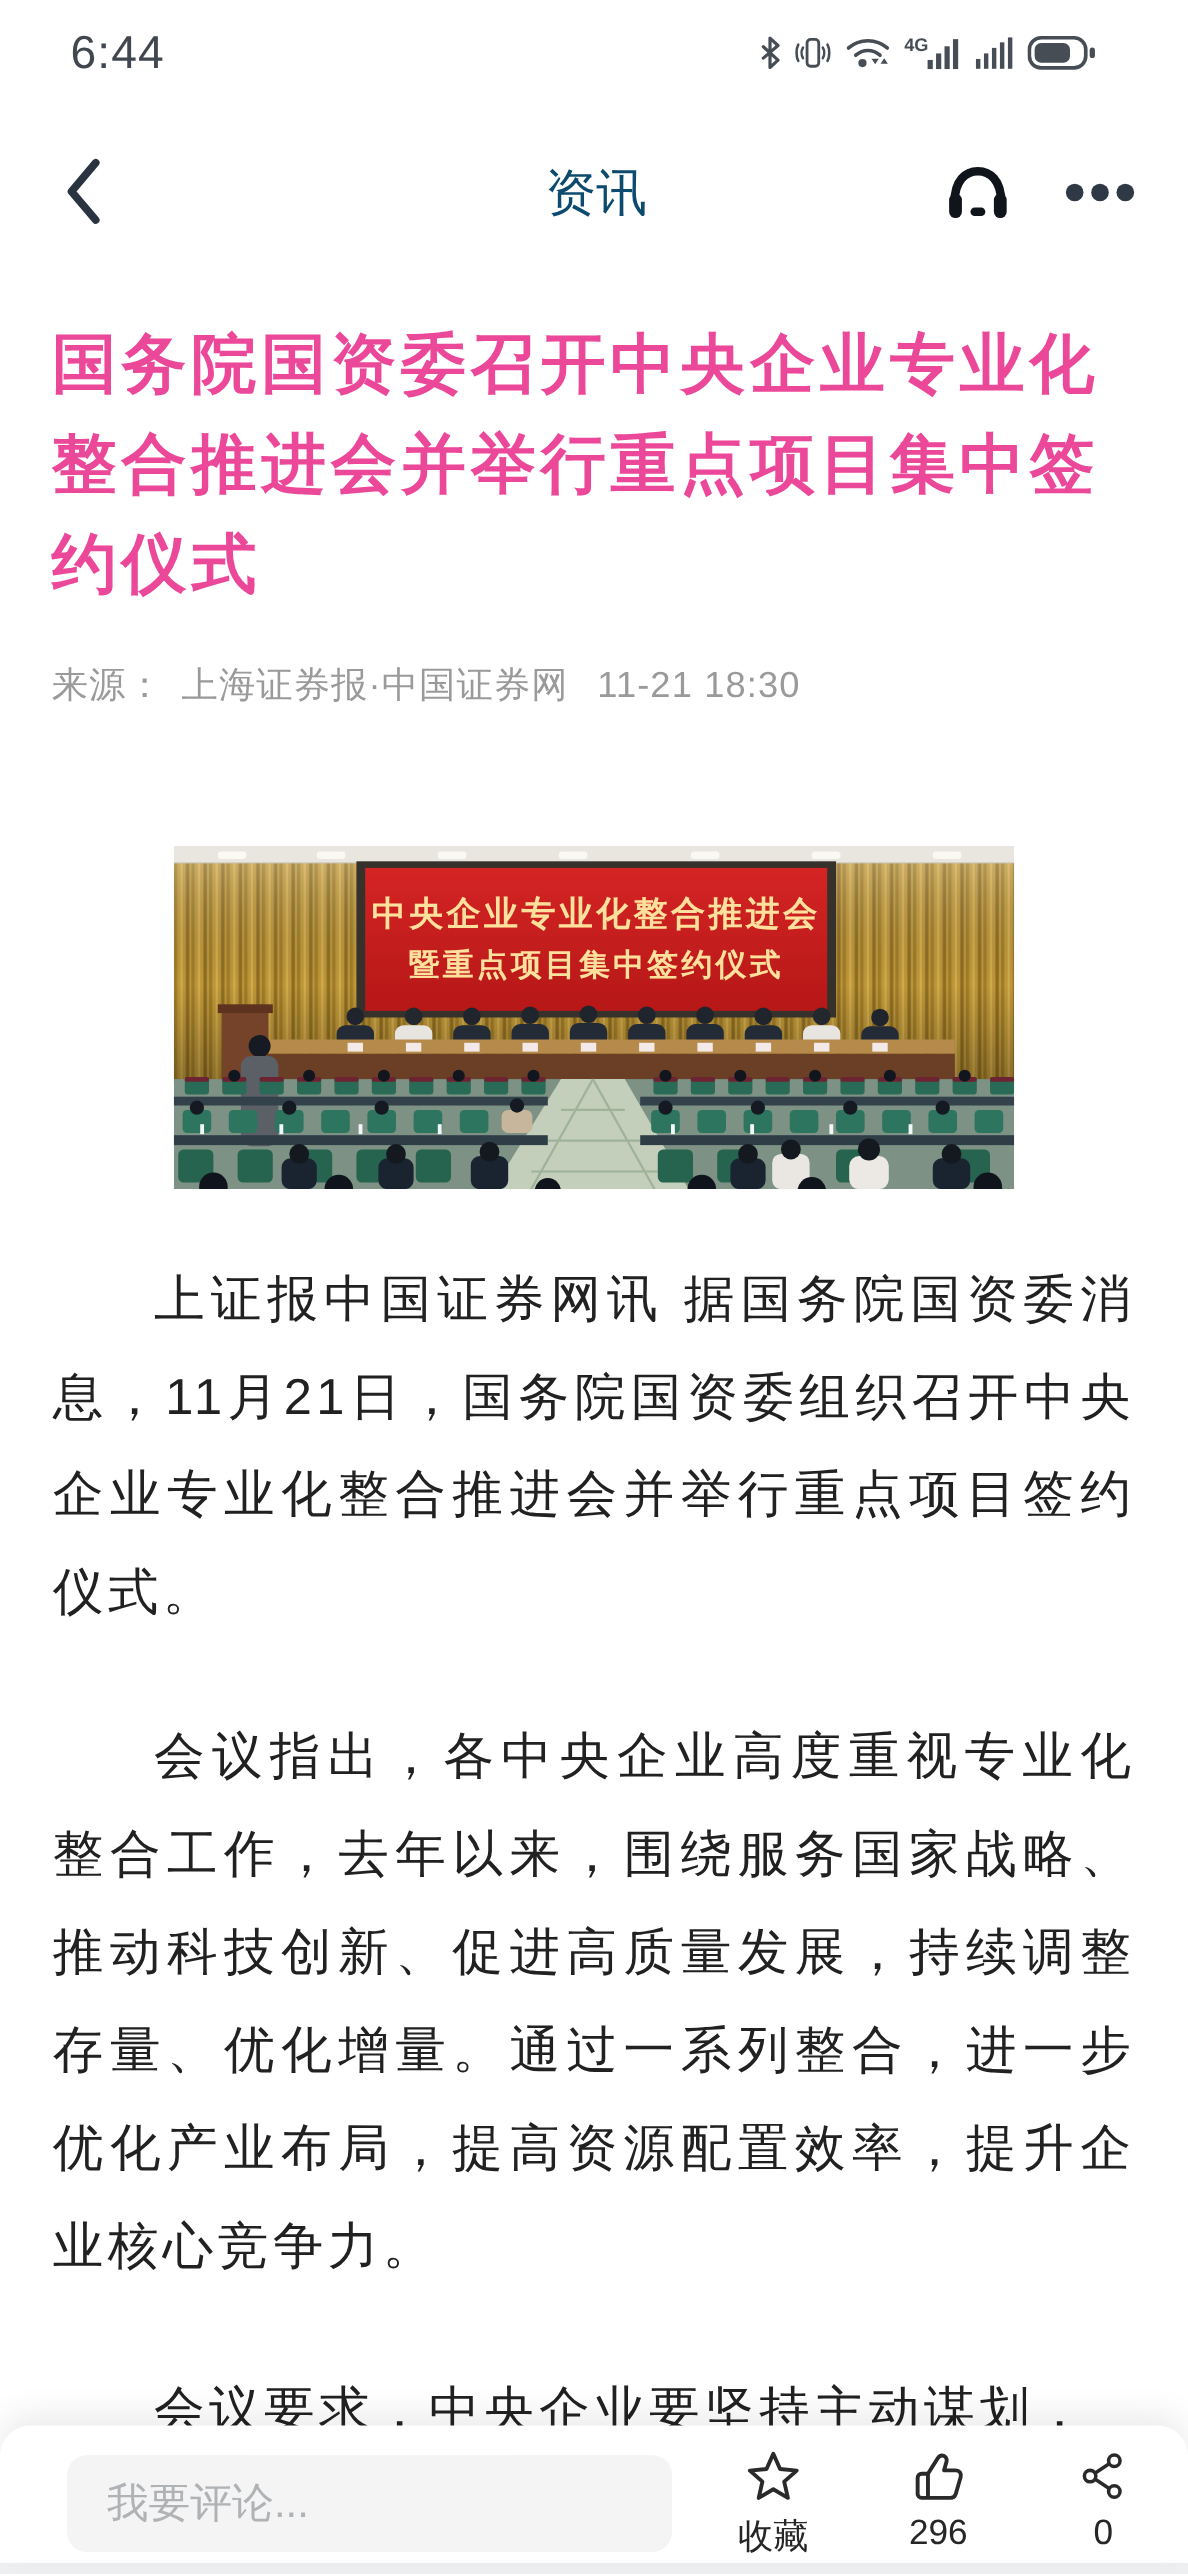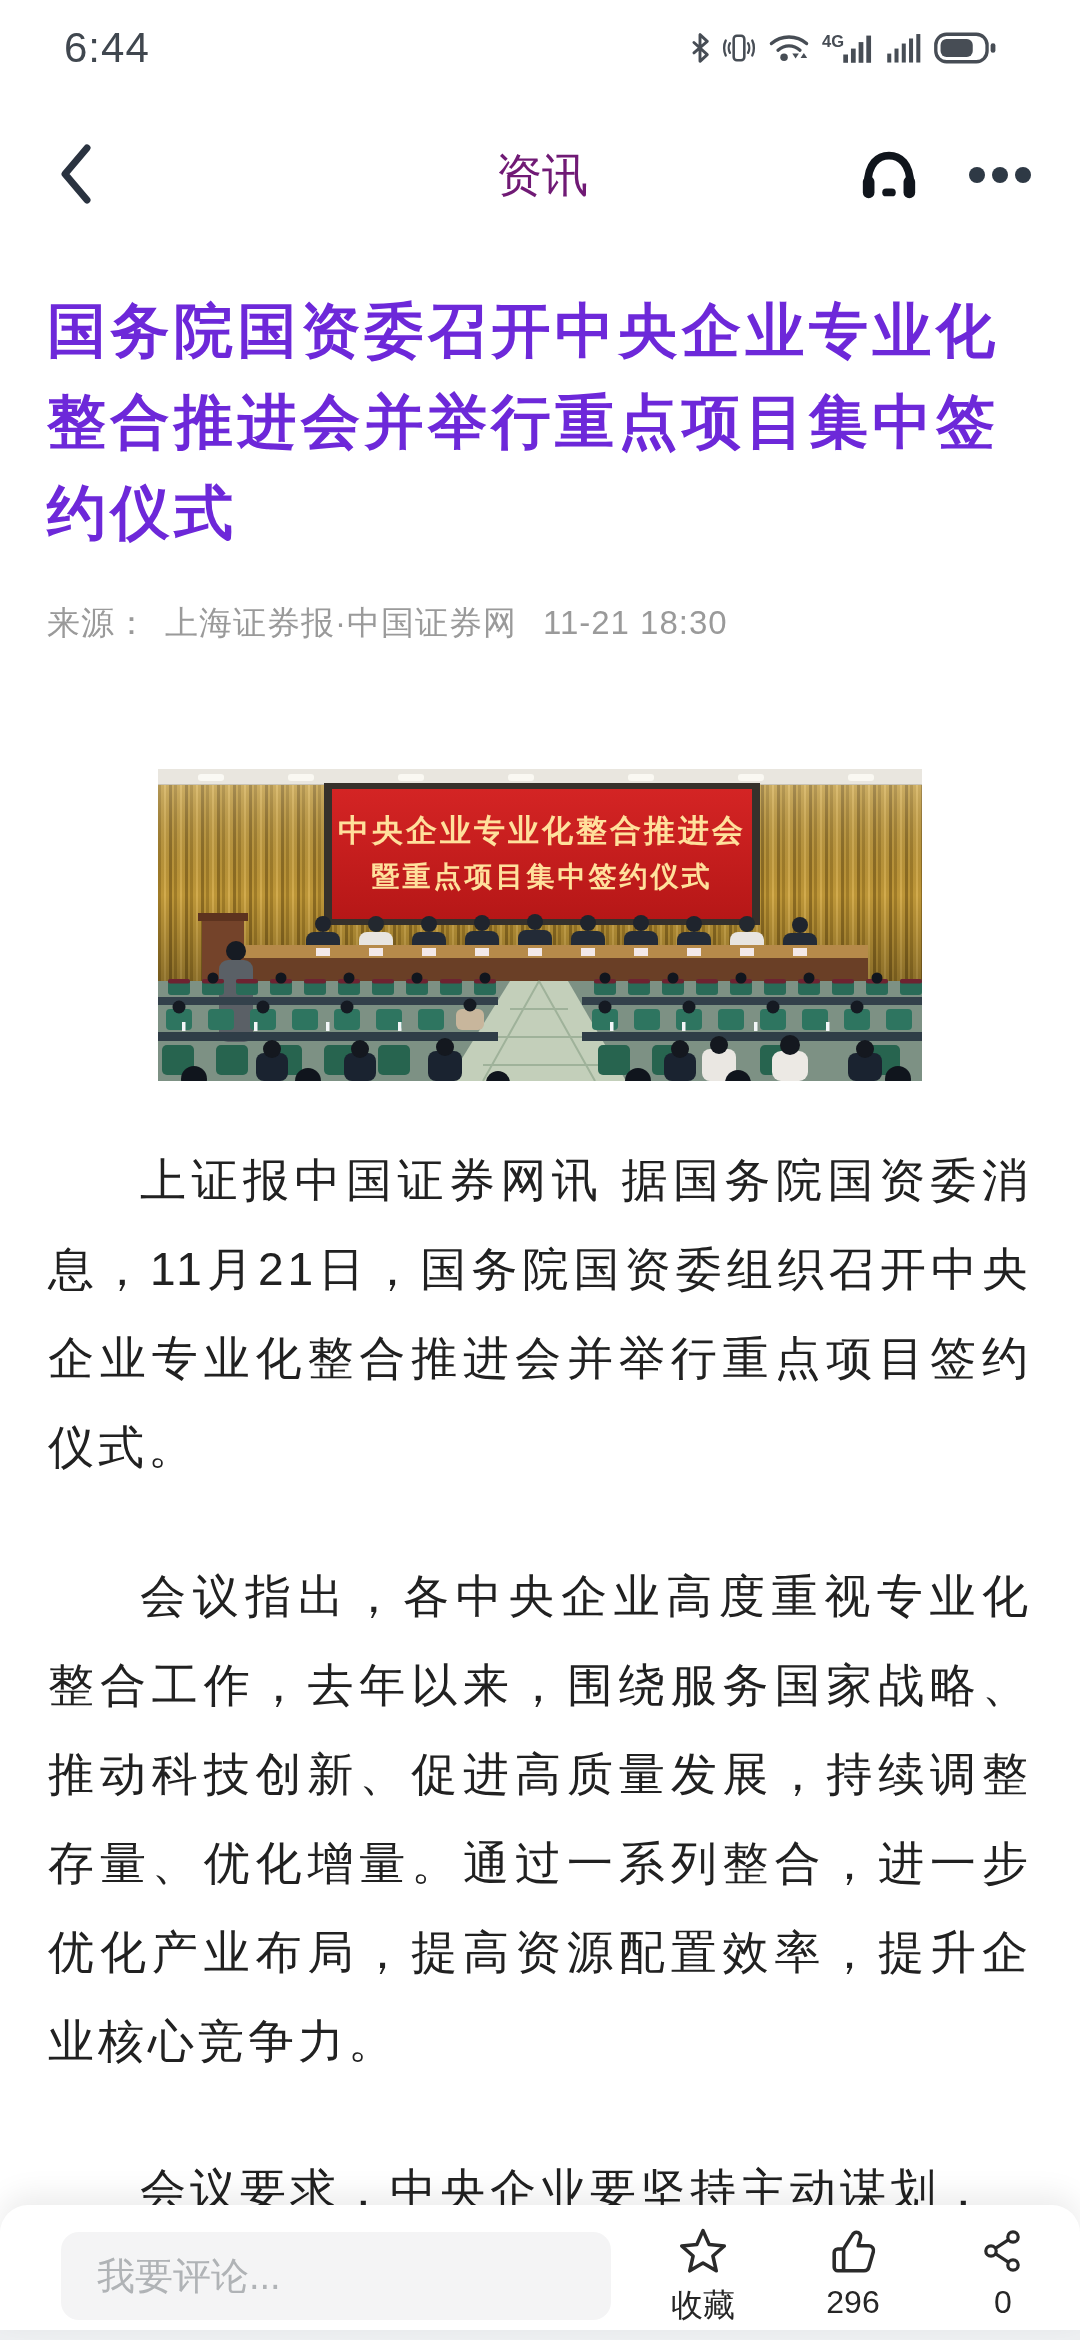--- a/index.html
+++ b/index.html
@@ -13,27 +13,27 @@
                 justify-content:space-between; padding:0 84px 0 64px; }
   .status-time { font-size:42px; color:#40474f; letter-spacing:1px; }
   .status-icons { display:flex; align-items:center; gap:11px; }
   .status-icons svg { display:block; }
 
   
   .nav-bar { height:160px; display:flex; align-items:center;
              padding:0 48px 0 56px; position:relative; }
   .nav-back { width:70px; height:80px; display:flex; align-items:center; }
   .nav-title { position:absolute; left:4px; right:0; text-align:center;
-               font-size:46px; color:#701a75; font-weight:500; pointer-events:none; }
+               font-size:46px; color:#0c4a6e; font-weight:500; pointer-events:none; }
   .nav-actions { margin-left:auto; display:flex; align-items:center; gap:48px; }
   .nav-btn { display:flex; align-items:center; justify-content:center; }
 
   
   .article-title { margin:30px 47px 0; font-size:59px; line-height:91px;
-                   font-weight:700; color:#6d28d9; letter-spacing:4.5px;
+                   font-weight:700; color:#ec4899; letter-spacing:4.5px;
                    text-align:left; }
   .article-meta { margin:42px 47px 0; font-size:33px; line-height:44px;
                   color:#9a9a9a; letter-spacing:1px; }
   .article-meta .src-name { margin-left:16px; }
   .article-meta .pub-time { margin-left:26px; }
 
   .article-figure { width:764px; margin:124px auto 16px; }
   .article-figure svg { display:block; }
   .photo text { font-family:"Liberation Sans","DejaVu Sans",sans-serif; }
 

